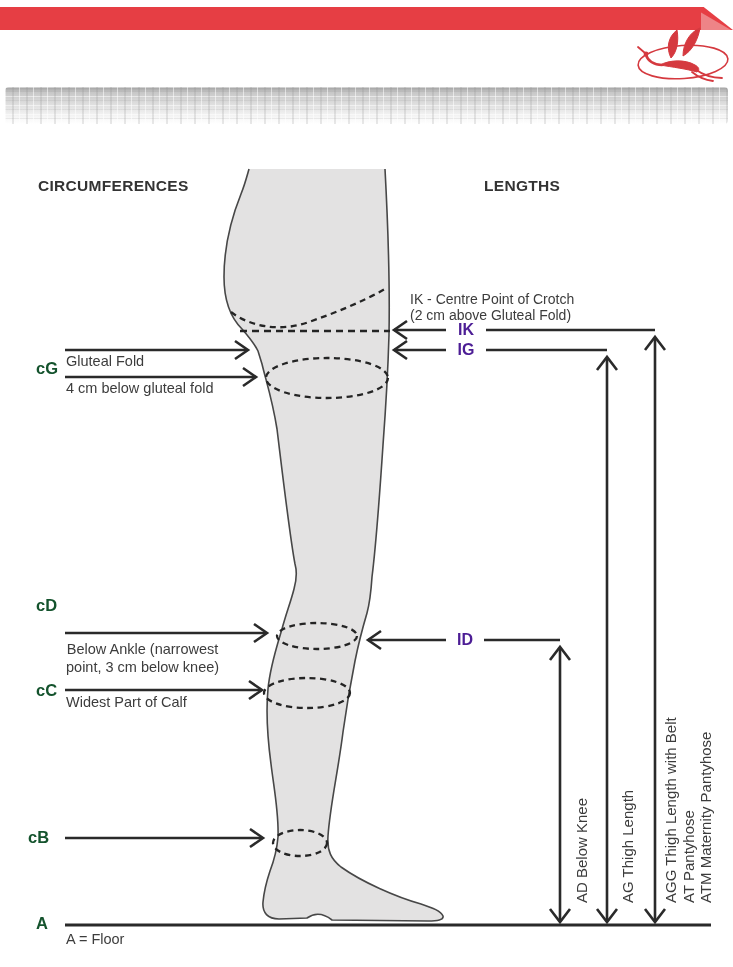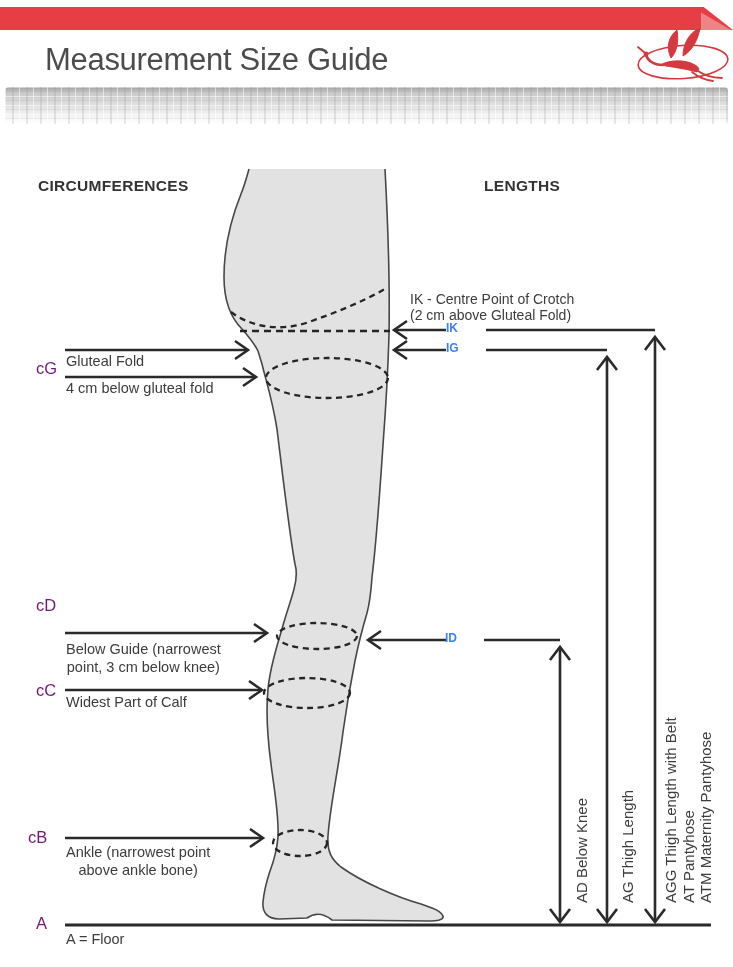--- a/index.html
+++ b/index.html
@@ -17,35 +17,34 @@
         background:
          repeating-linear-gradient(90deg,rgba(255,255,255,.55) 0 1px,rgba(0,0,0,0) 1px 7px,rgba(140,140,140,.20) 7px 9px,rgba(0,0,0,0) 9px 14px),
          repeating-linear-gradient(0deg,rgba(255,255,255,.5) 0 1px,rgba(0,0,0,0) 1px 5px,rgba(150,150,150,.16) 5px 6px,rgba(0,0,0,0) 6px 9px),
          linear-gradient(#9f9f9f,#c7c7c7 14%,#d9d9d9 38%,#e9e9e9 62%,#f8f8f8 85%,#ffffff);}
 
   
   .diagram-svg{position:absolute;left:0;top:0;width:733px;height:967px;}
 
   
   .h{position:absolute;font-weight:bold;font-size:15.5px;letter-spacing:.3px;color:#333;margin-top:8px;}
-  .code{position:absolute;font-weight:normal;font-size:16.5px;color:#701a75;}
+  .code{position:absolute;font-weight:bold;font-size:16.5px;color:#14532d;}
   .lbl{position:absolute;font-size:14.5px;line-height:17.5px;color:#3c3c3c;text-align:center;}
   .note{position:absolute;font-size:14px;line-height:16px;color:#3c3c3c;}
-  .online{position:absolute;font-weight:bold;font-size:12px;color:#3b82f6;width:40px;}
+  .online{position:absolute;font-weight:bold;font-size:16px;color:#4c1d95;text-align:center;width:40px;}
   .rot{position:absolute;transform-origin:0 0;transform:rotate(-90deg);
        font-size:15px;line-height:17.5px;white-space:nowrap;color:#3c3c3c;}
 </style>
 </head>
 <body>
 
 <div class="screen">
 
   <div class="red-bar"></div>
   <div class="fold"></div>
-  <div class="title">Measurement Size Guide</div>
 
   <div class="logo">
     <svg width="102" height="66" viewBox="0 0 102 66">
       <ellipse cx="51" cy="42" rx="45" ry="16.5" transform="rotate(-4 51 42)" fill="none" stroke="#d5393f" stroke-width="1.6"></ellipse>
       <g fill="#d5393f" stroke="#d5393f">
         <path d="M39 38 C34 28 36 17 45 10 C47 21 45 32 39 38 Z" stroke-width="1"></path>
         <path d="M51 36 C51 23 58 12 68 8 C66 20 60 31 51 36 Z" stroke-width="1"></path>
         <path d="M28 45 C37 40 53 39 63 45 C67 47 68 50 65 52 C55 49 40 47 28 45 Z" stroke-width="1"></path>
         <path d="M30 45 C22 45 16 41 14 35" fill="none" stroke-width="2.6" stroke-linecap="round"></path>
         <circle cx="14" cy="34" r="2.4" stroke="none"></circle>
@@ -154,32 +153,28 @@
 
   <div class="h" style="left:38px;top:169px">CIRCUMFERENCES</div>
   <div class="h" style="left:484px;top:169px">LENGTHS</div>
 
   <div class="code" style="left:36px;top:359px">cG</div>
   <div class="lbl" style="left:66px;top:353px">Gluteal Fold</div>
   <div class="lbl" style="left:66px;top:380px">4 cm below gluteal fold</div>
 
   <div class="code" style="left:36px;top:596px">cD</div>
   <div class="lbl" style="left:66px;top:641px">
-    <div>Below Guide (narrowest</div>
+    <div>Below Ankle (narrowest</div>
     <div>point, 3 cm below knee)</div>
   </div>
 
   <div class="code" style="left:36px;top:681px">cC</div>
   <div class="lbl" style="left:66px;top:694px">Widest Part of Calf</div>
 
   <div class="code" style="left:28px;top:828px">cB</div>
-  <div class="lbl" style="left:66px;top:844px">
-    <div>Ankle (narrowest point</div>
-    <div>above ankle bone)</div>
-  </div>
 
   <div class="code" style="left:36px;top:914px">A</div>
   <div class="lbl" style="left:66px;top:931px">A = Floor</div>
 
   <div class="note" style="left:410px;top:291px">
     <div>IK - Centre Point of Crotch</div>
     <div>(2 cm above Gluteal Fold)</div>
   </div>
 
   <div class="online" style="left:446px;top:321px">IK</div>

